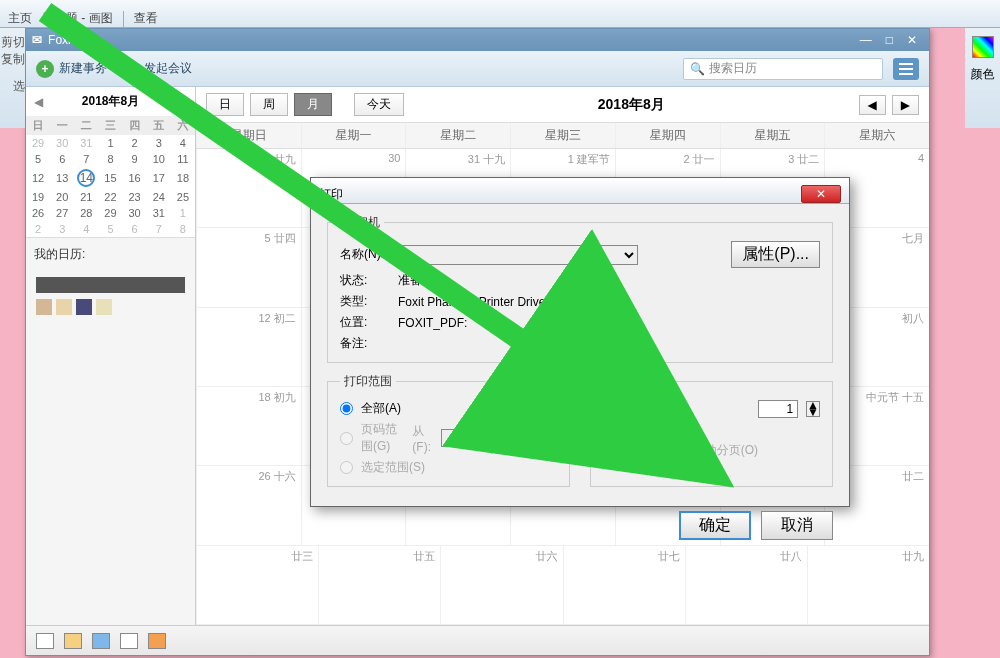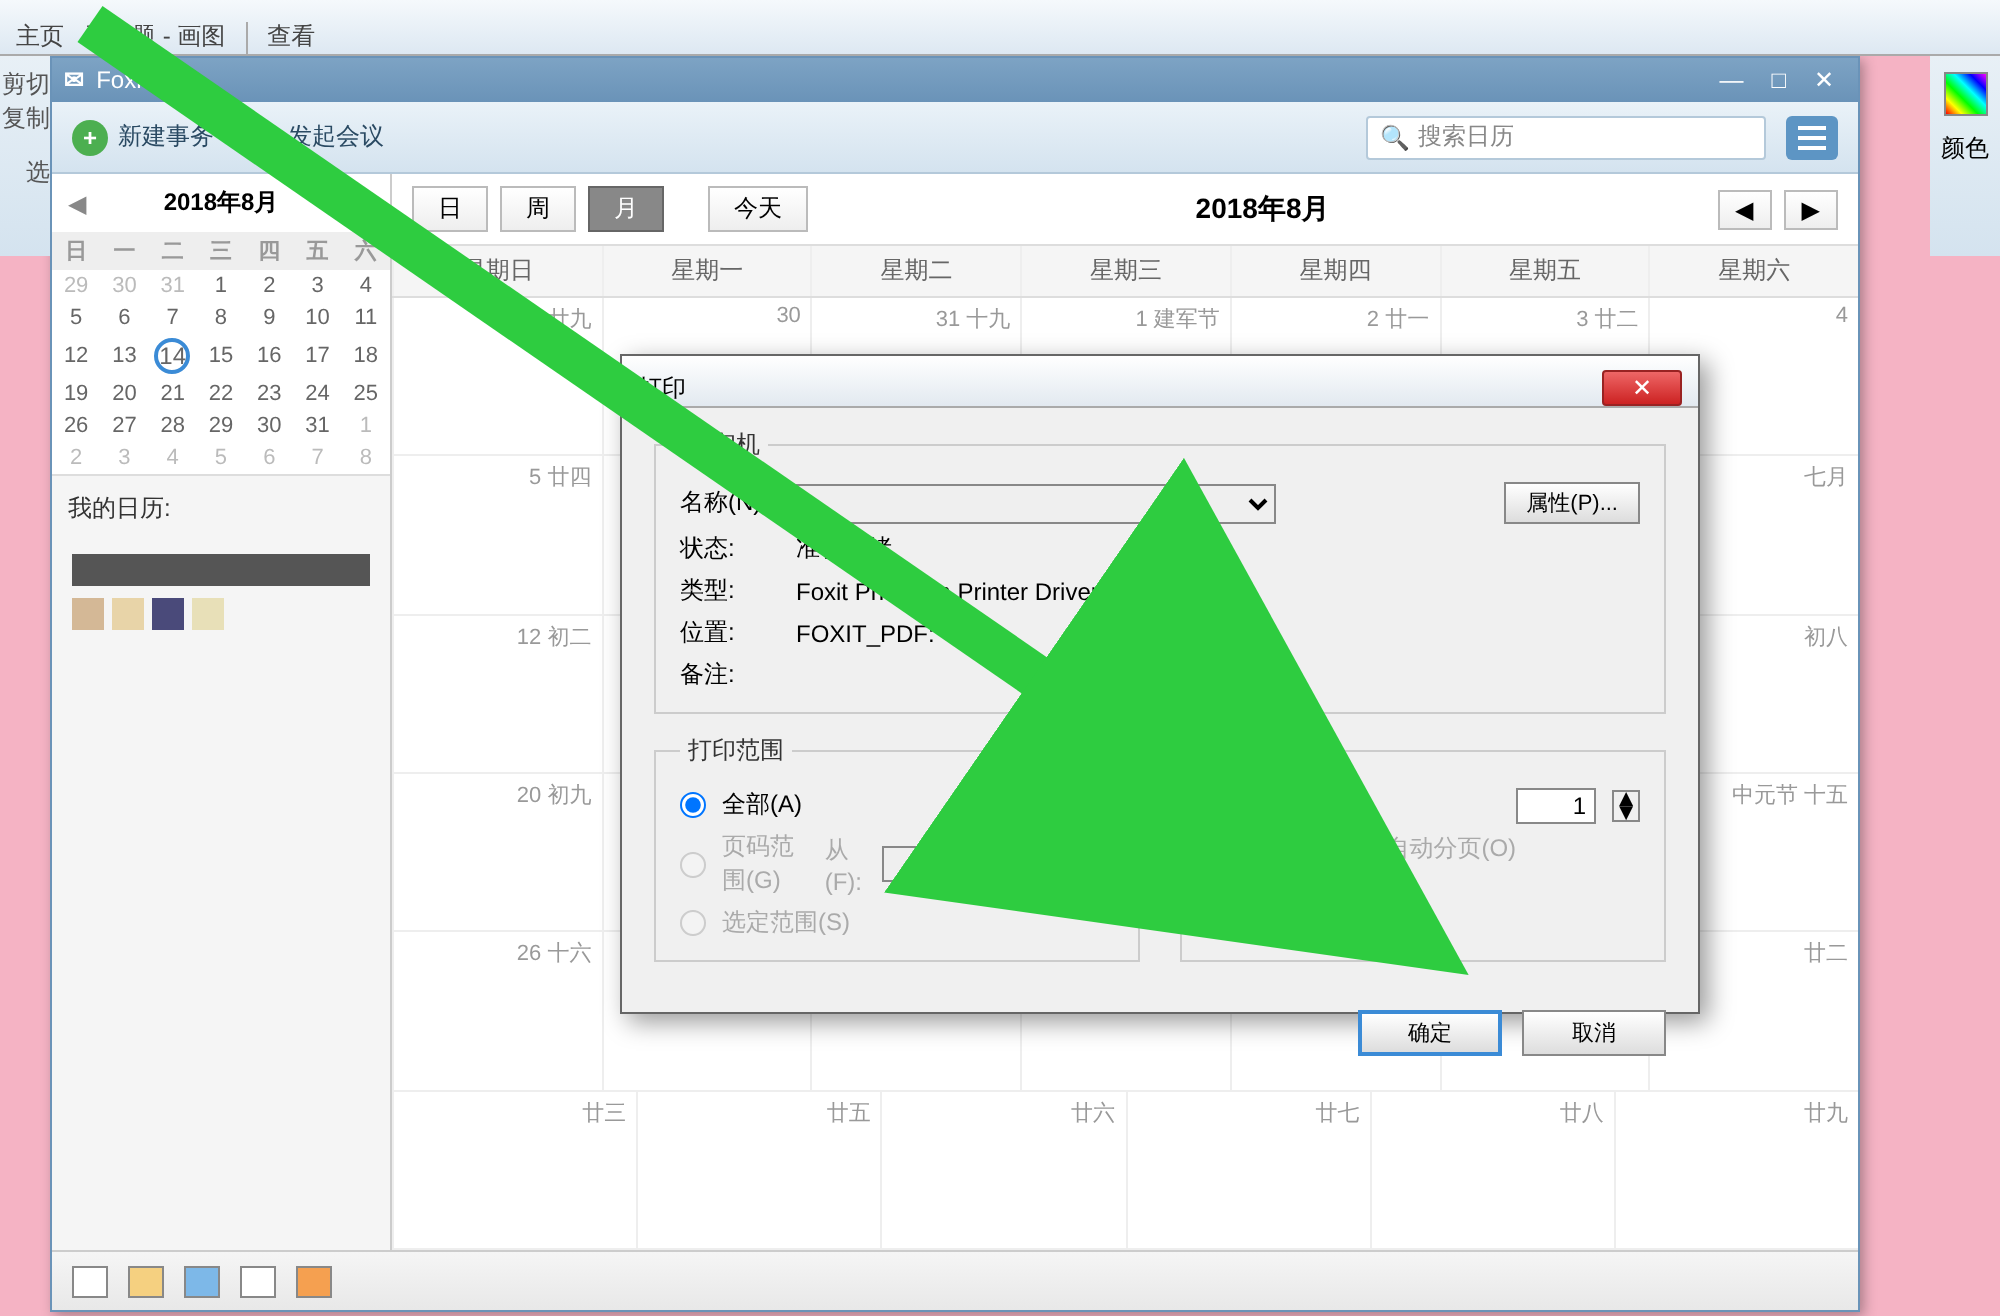--- a/index.html
+++ b/index.html
@@ -46,21 +46,21 @@
 .side-ribbon{position:absolute;right:0;top:28px;width:35px;height:100px;background:linear-gradient(#e8f0f6,#d4e3ef);display:flex;flex-direction:column;align-items:center;gap:8px;padding-top:8px;z-index:1}
 .print-dialog{position:absolute;left:310px;top:177px;width:540px;height:330px;background:#f0f0f0;border:1px solid #666;box-shadow:4px 4px 12px rgba(0,0,0,.4);z-index:5}
 .pd-title{height:26px;background:linear-gradient(#fff,#e2e9f0);border-bottom:1px solid #aaa;display:flex;align-items:flex-end;justify-content:space-between;padding:0 8px}
 .pd-title .close{width:40px;height:18px;background:linear-gradient(#e66,#c22);border:1px solid #922;border-radius:2px;color:#fff;text-align:center;line-height:16px;cursor:pointer}
 .pd-body{padding:10px 16px}
 fieldset{border:1px solid #ccc;margin-bottom:10px;padding:8px 12px}
 legend{padding:0 4px;color:#333}
 .pd-row{display:flex;align-items:center;gap:8px;padding:2px 0}
 .pd-row label{min-width:50px}
 .pd-row select,.pd-row input[type=text]{border:1px solid #888;padding:1px 4px;font-size:12px}
-.pd-btn{border:1px solid #888;background:linear-gradient(#fff,#ddd);padding:2px 10px;cursor:pointer;font-size:11px}
+.pd-btn{border:1px solid #888;background:linear-gradient(#fff,#ddd);padding:2px 10px;cursor:pointer;font-size:16px}
 .pd-cols{display:flex;gap:20px}
 .pd-cols fieldset{flex:1}
 .pd-footer{display:flex;justify-content:flex-end;gap:10px;padding:4px 16px}
 .pd-footer .pd-btn{width:72px;text-align:center}
 .pd-footer .pd-btn.primary{border:2px solid #3b8bd6}
 .arrow-svg{position:absolute;left:0;top:0;width:1000px;height:658px;pointer-events:none;z-index:6}
 .watermark{position:absolute;left:380px;top:320px;color:#d8d8d8;font-size:30px;font-family:Arial;letter-spacing:2px;z-index:4;pointer-events:none}
 </style>
 </head>
 <body>
@@ -243,21 +243,21 @@
         <div class="cal-week">
             <div class="cell">12 初二</div>
             <div class="cell"></div>
             <div class="cell"></div>
             <div class="cell"></div>
             <div class="cell"></div>
             <div class="cell"></div>
             <div class="cell">初八</div>
           </div>
         <div class="cal-week">
-            <div class="cell">20 初九</div>
+            <div class="cell">18 初九</div>
             <div class="cell"></div>
             <div class="cell"></div>
             <div class="cell"></div>
             <div class="cell"></div>
             <div class="cell"></div>
             <div class="cell">中元节 十五</div>
           </div>
         <div class="cal-week">
             <div class="cell">26 十六</div>
             <div class="cell"></div>
@@ -343,21 +343,21 @@
         <legend>份数</legend>
         <div class="pd-row">
             <label>份数(C):</label>
             <span style="flex:1"></span>
             <input type="text" style="width: 40px; text-align: right;" value="1">
             <span style="display:inline-flex;flex-direction:column;font-size:7px;line-height:7px;border:1px solid #888">
               <span>▲</span>
               <span>▼</span>
             </span>
           </div>
-        <div class="pd-row" style="margin-top:0;color:#aaa">
+        <div class="pd-row" style="margin-top:20px;color:#aaa">
           <span style="display:flex;gap:2px">
             <span style="border:1px solid #888;padding:2px 4px;font-size:10px">1¹</span>
             <span style="border:1px solid #888;padding:2px 4px;font-size:10px">2²</span>
             <span style="border:1px solid #888;padding:2px 4px;font-size:10px">3³</span>
           </span>
           <input type="checkbox" disabled="" style="">
             <span>自动分页(O)</span>
         </div>
       </fieldset>
     </div>

